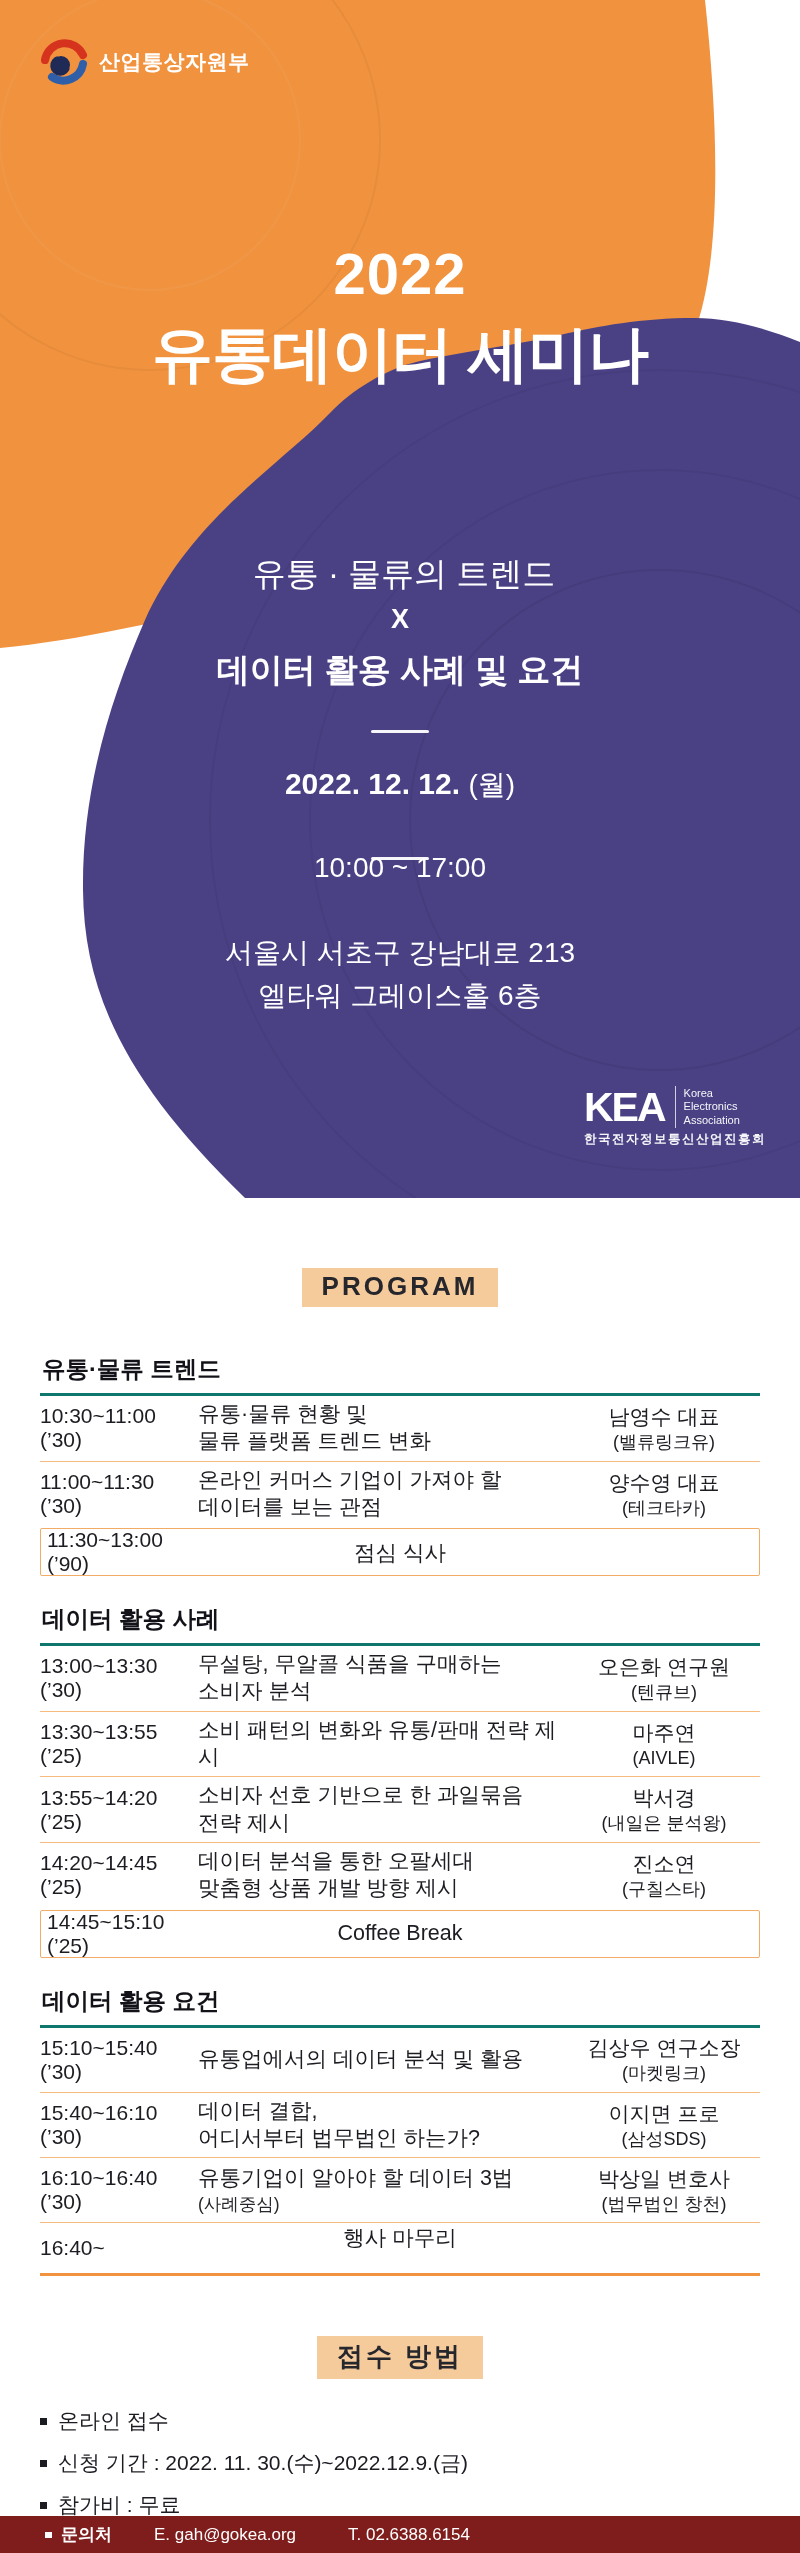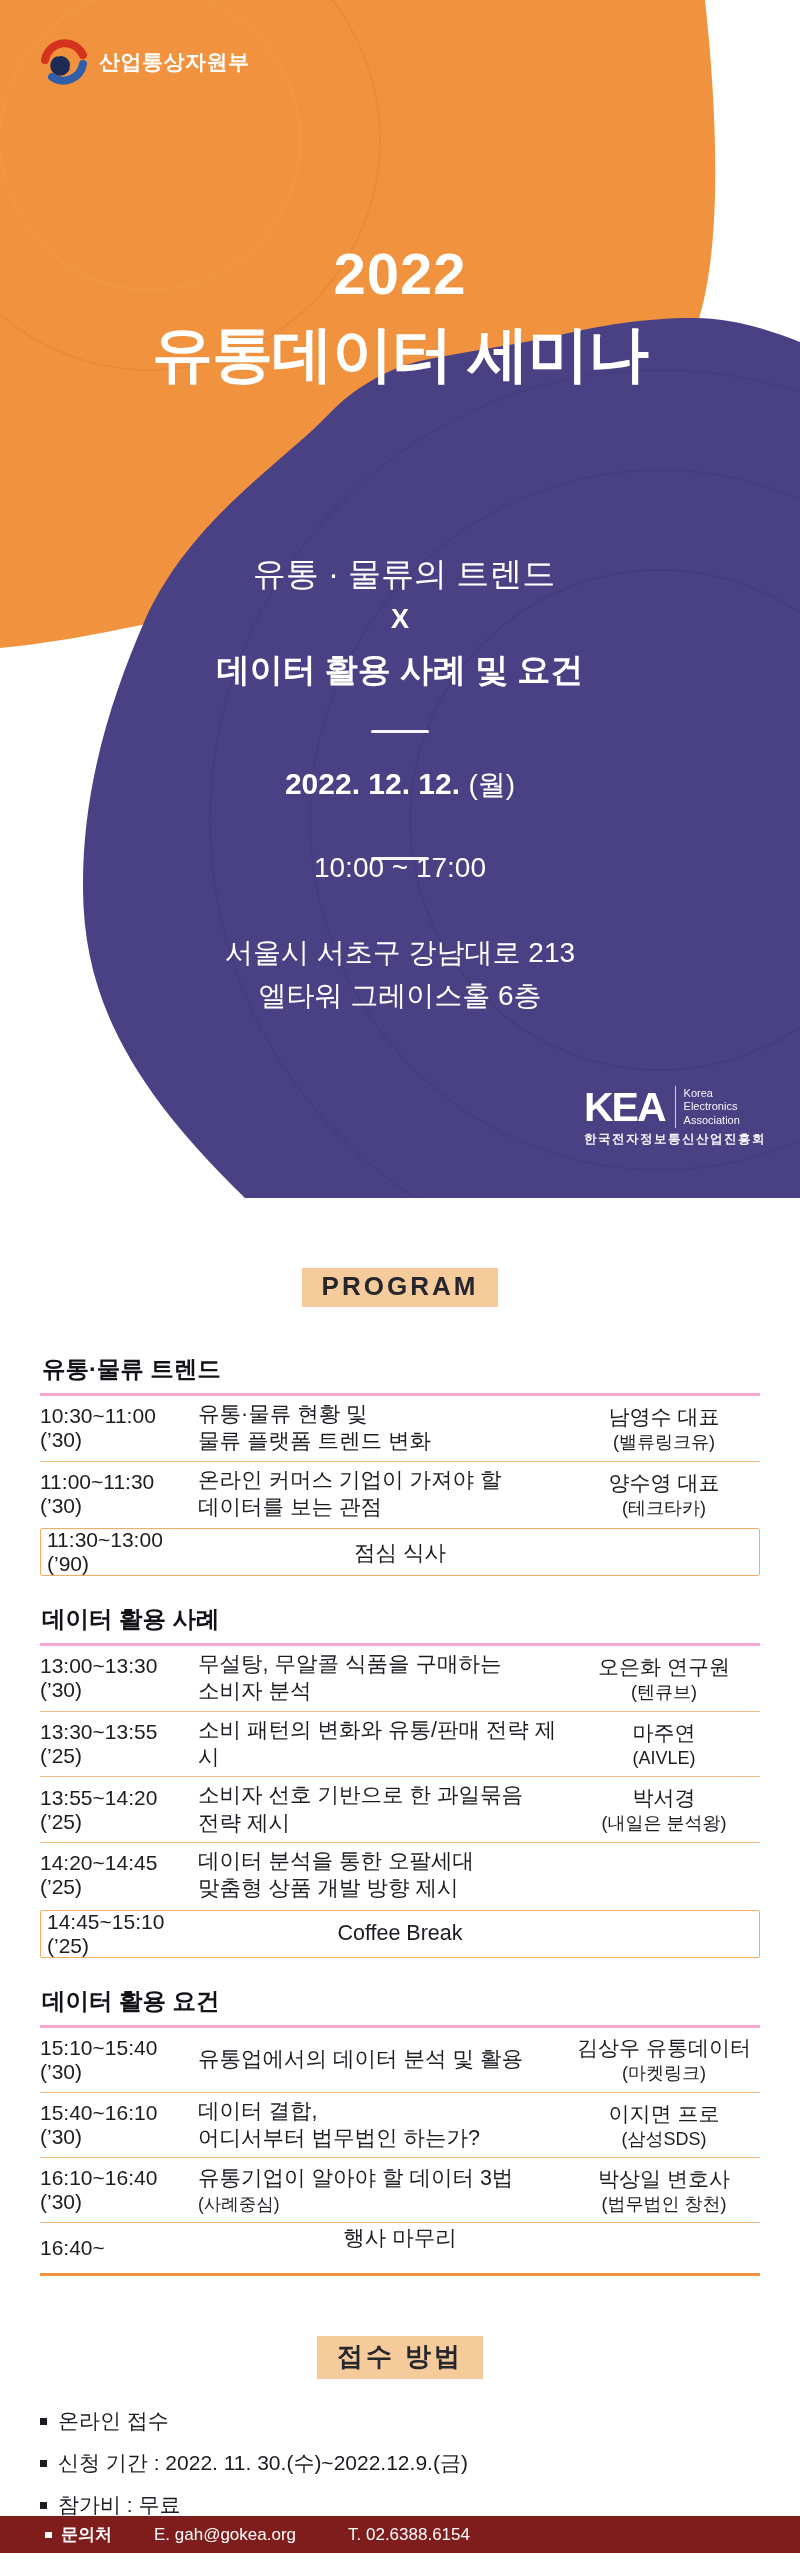--- a/index.html
+++ b/index.html
@@ -34,21 +34,21 @@
   .kea-kr{margin-top:3px;font-size:12.5px;letter-spacing:1.5px;font-weight:700;color:rgba(255,255,255,.95);}
 
   
   .program-wrap{padding-top:70px;}
   .strip-title-row{text-align:center;}
   .strip-title{display:inline-block;background:#F6CB9C;color:#26262D;font-size:26px;font-weight:800;letter-spacing:3px;padding:3px 20px 5px 20px;}
   .ptables{width:720px;margin:46px auto 0 auto;}
   .psection{margin-top:0;}
   .psection + .psection{margin-top:27px;}
   .psec-head{font-size:23.5px;font-weight:800;color:#121218;margin:0 0 6px 2px;}
-  .ptable{border-top:3px solid #f9a8d4;margin-top:8px;}
+  .ptable{border-top:3px solid #0f766e;margin-top:8px;}
   .ptable.thick-bottom{border-bottom:3px solid #F0923E;}
   .prow{display:flex;align-items:center;min-height:54px;padding:5px 0;}
   .prow.sep{border-bottom:1px solid #F5BA7D;}
   .p-time{width:158px;flex:0 0 158px;font-size:21px;color:#1C1C22;}
   .p-title{flex:1 1 auto;font-size:21.5px;color:#1C1C22;line-height:1.27;padding-right:6px;}
   .p-title .note{font-size:17.5px;color:#26262C;}
   .p-speaker{width:192px;flex:0 0 192px;text-align:center;color:#1C1C22;}
   .p-speaker .name{font-size:21px;}
   .p-speaker .affil{font-size:18px;line-height:1.25;}
   .prow-box{position:relative;display:flex;align-items:center;justify-content:center;min-height:46px;
@@ -230,37 +230,41 @@
                 <div class="name">박서경</div>
                 <div class="affil">(내일은 분석왕)</div>
               </div>
             </div>
             <div class="prow">
               <div class="p-time">14:20~14:45 (’25)</div>
               <div class="p-title">
                 <div>데이터 분석을 통한 오팔세대</div>
                 <div>맞춤형 상품 개발 방향 제시</div>
               </div>
+              <div class="p-speaker">
+                <div class="name">진소연</div>
+                <div class="affil">(구칠스타)</div>
+              </div>
             </div>
             <div class="prow-box">
               <div class="p-time">14:45~15:10 (’25)</div>
               <div class="p-label">Coffee Break</div>
             </div>
           </div>
         </div>
         <div class="psection">
           <h3 class="psec-head">데이터 활용 요건</h3>
           <div class="ptable thick-bottom">
             <div class="prow sep">
               <div class="p-time">15:10~15:40 (’30)</div>
               <div class="p-title">
                 <div>유통업에서의 데이터 분석 및 활용</div>
               </div>
               <div class="p-speaker">
-                <div class="name">김상우 유통데이터</div>
+                <div class="name">김상우 연구소장</div>
                 <div class="affil">(마켓링크)</div>
               </div>
             </div>
             <div class="prow sep">
               <div class="p-time">15:40~16:10 (’30)</div>
               <div class="p-title">
                 <div>데이터 결합,</div>
                 <div>어디서부터 법무법인 하는가?</div>
               </div>
               <div class="p-speaker">

